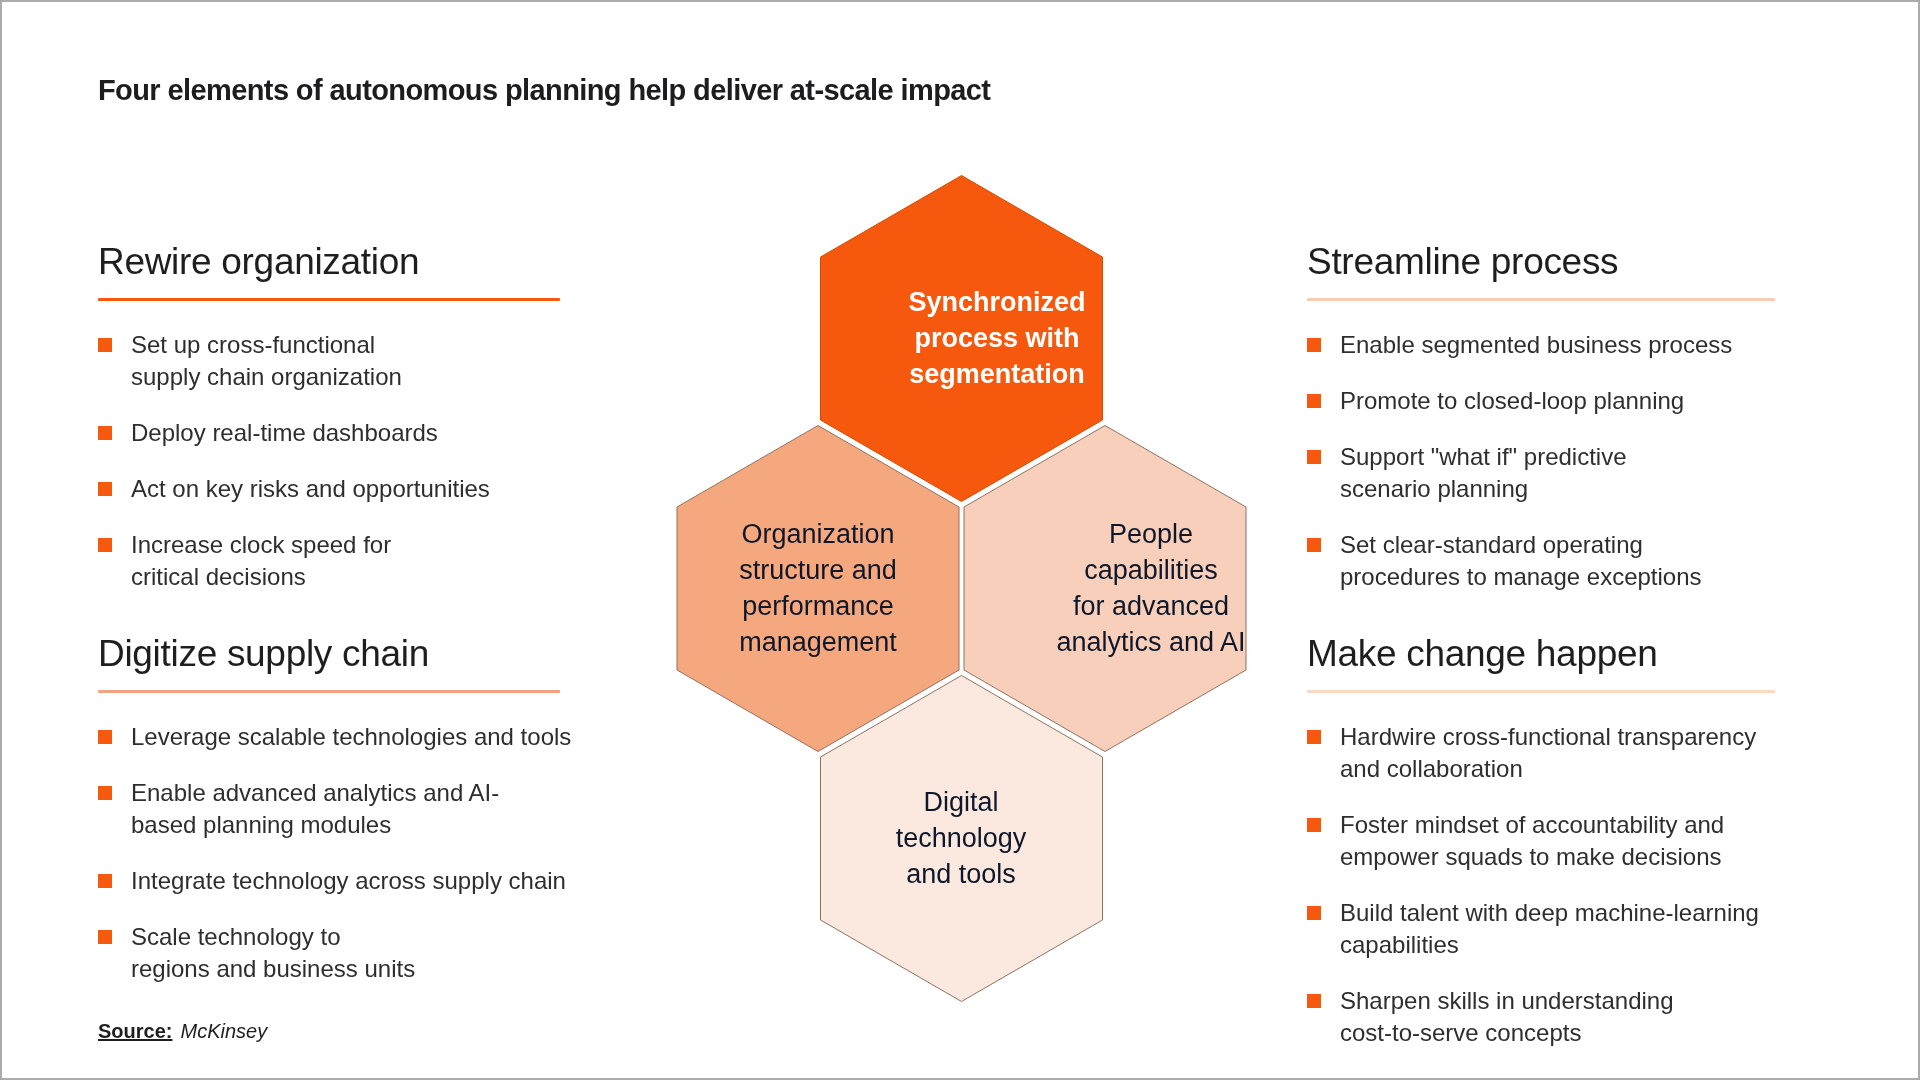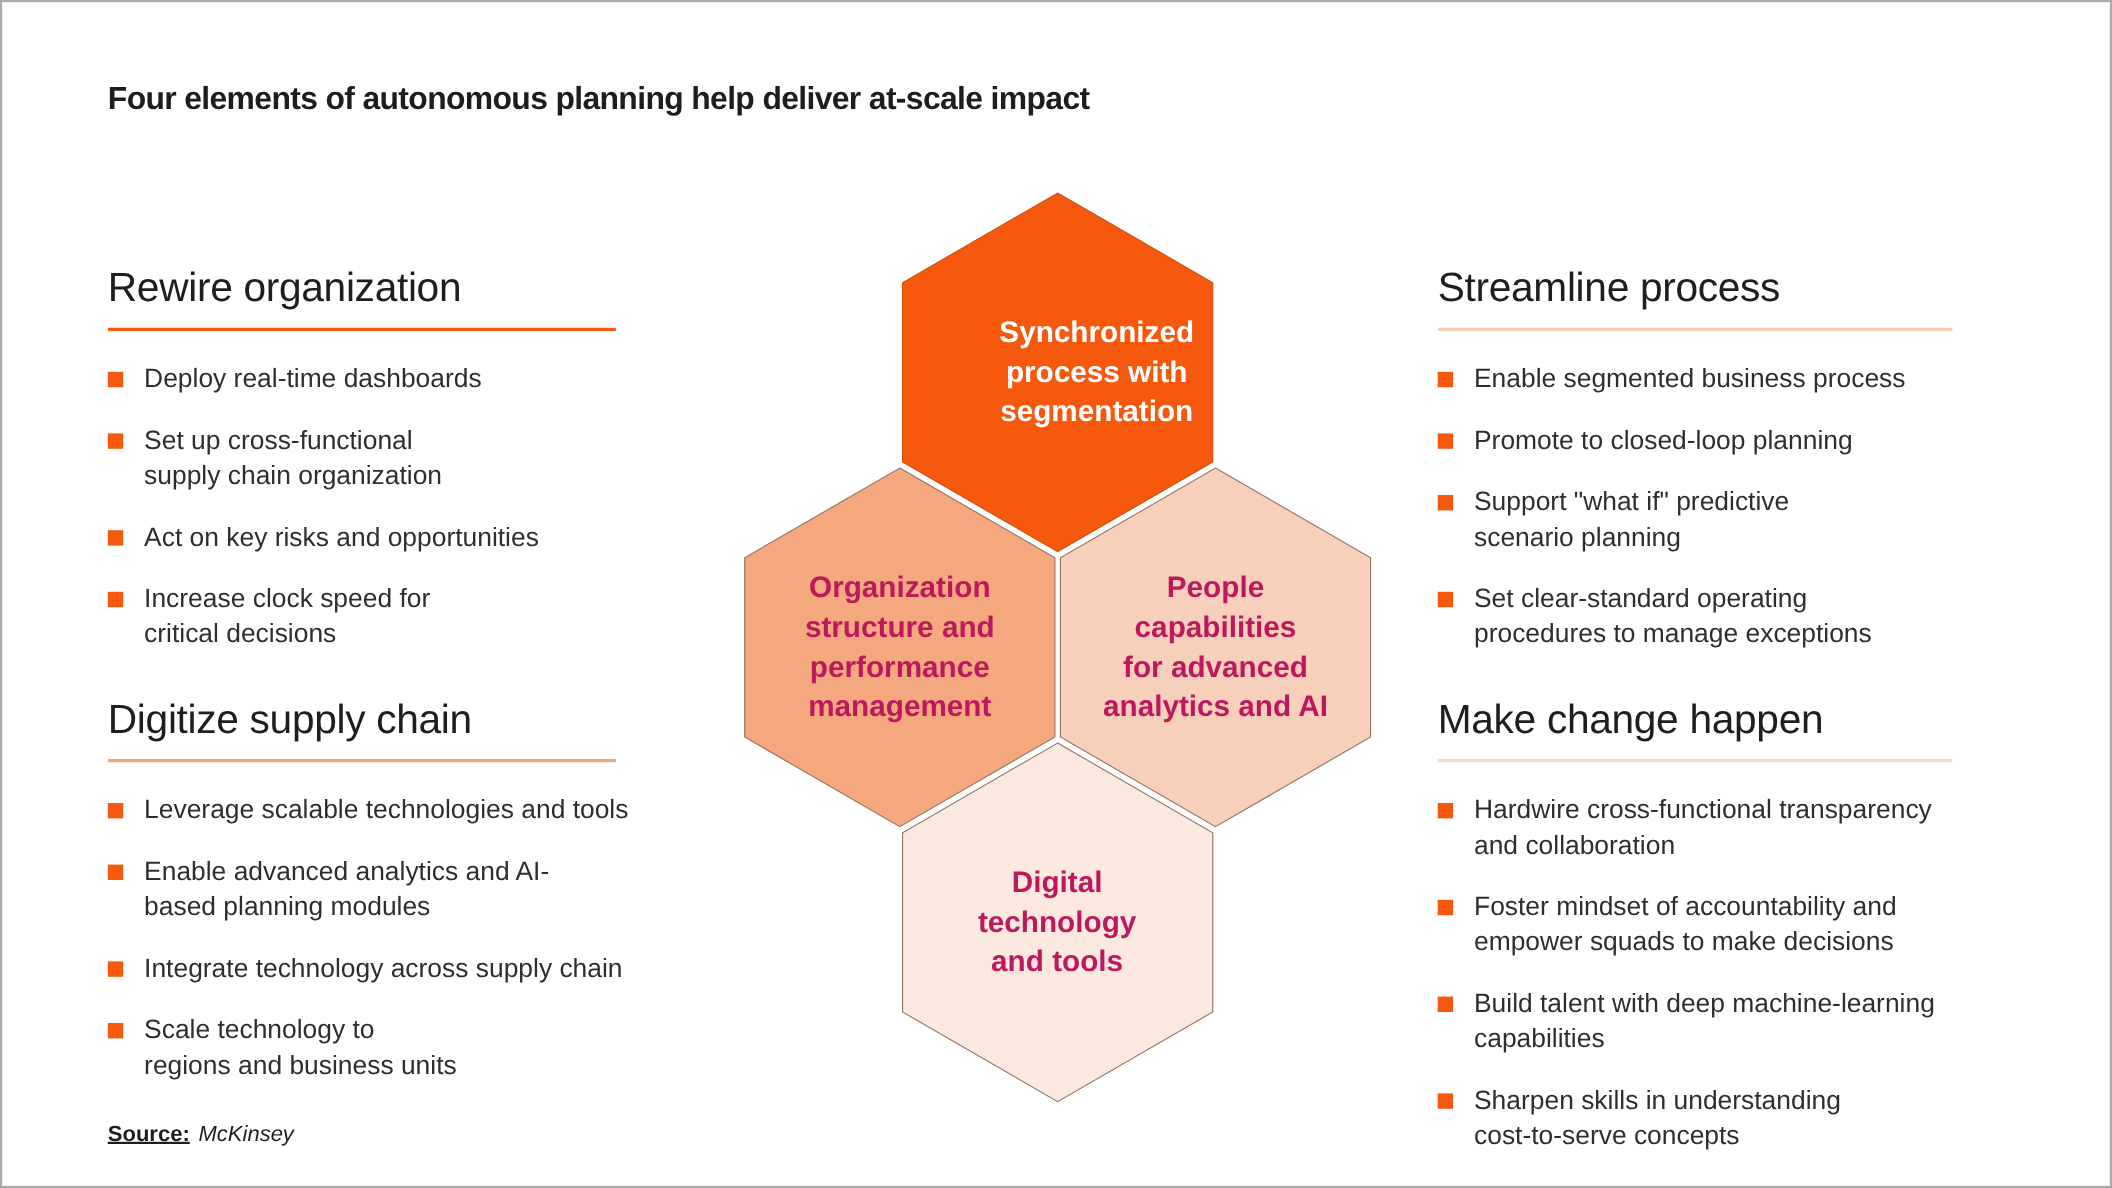--- a/index.html
+++ b/index.html
@@ -47,52 +47,52 @@
   }
 
   svg.hexes { position: absolute; left: 650px; top: 150px; width: 620px; height: 870px; }
   .hex { stroke: #8f7361; stroke-width: 1; }
   .hex-top { stroke: #d14e05; }
 
   .hexlabel {
     position: absolute; width: 280px; height: 220px;
     display: flex; align-items: center; justify-content: center;
     text-align: center; white-space: pre-line;
-    font-size: 27px; line-height: 36px; font-weight: 700;
-    color: #be185d;
+    font-size: 27px; line-height: 36px; font-weight: 400;
+    color: #0f172a;
   }
   #hl-top    { left: 819px; top: 226px; color: #ffffff; font-weight: 700; padding-left: 36px; }
   #hl-left   { left: 676px; top: 476px; }
-  #hl-right  { left: 963px; top: 476px; }
+  #hl-right  { left: 1009px; top: 476px; }
   #hl-bottom { left: 819px; top: 726px; }
 
   p.source {
     position: absolute; left: 96px; top: 1018px; margin: 0;
     font-size: 20px; color: #1e1e1e;
   }
   p.source strong { font-weight: 700; font-style: normal; text-decoration: underline; }
   p.source em { font-style: italic; margin-left: 8px; }
 </style>
 </head>
 <body>
 
 <h1 class="page-title">Four elements of autonomous planning help deliver at-scale impact</h1>
 
 <section class="panel" id="sec-rewire">
   <h2>Rewire organization</h2>
   <div class="rule" style="background: rgb(246, 89, 13);"></div>
   <ul class="bullets">
     <li>
         <span class="sq"></span>
-        <span class="bt">Deploy real-time dashboards</span>
-      </li>
-    <li>
-        <span class="sq"></span>
         <span class="bt">Set up cross-functional
 supply chain organization</span>
+      </li>
+    <li>
+        <span class="sq"></span>
+        <span class="bt">Deploy real-time dashboards</span>
       </li>
     <li>
         <span class="sq"></span>
         <span class="bt">Act on key risks and opportunities</span>
       </li>
     <li>
         <span class="sq"></span>
         <span class="bt">Increase clock speed for
 critical decisions</span>
       </li>

